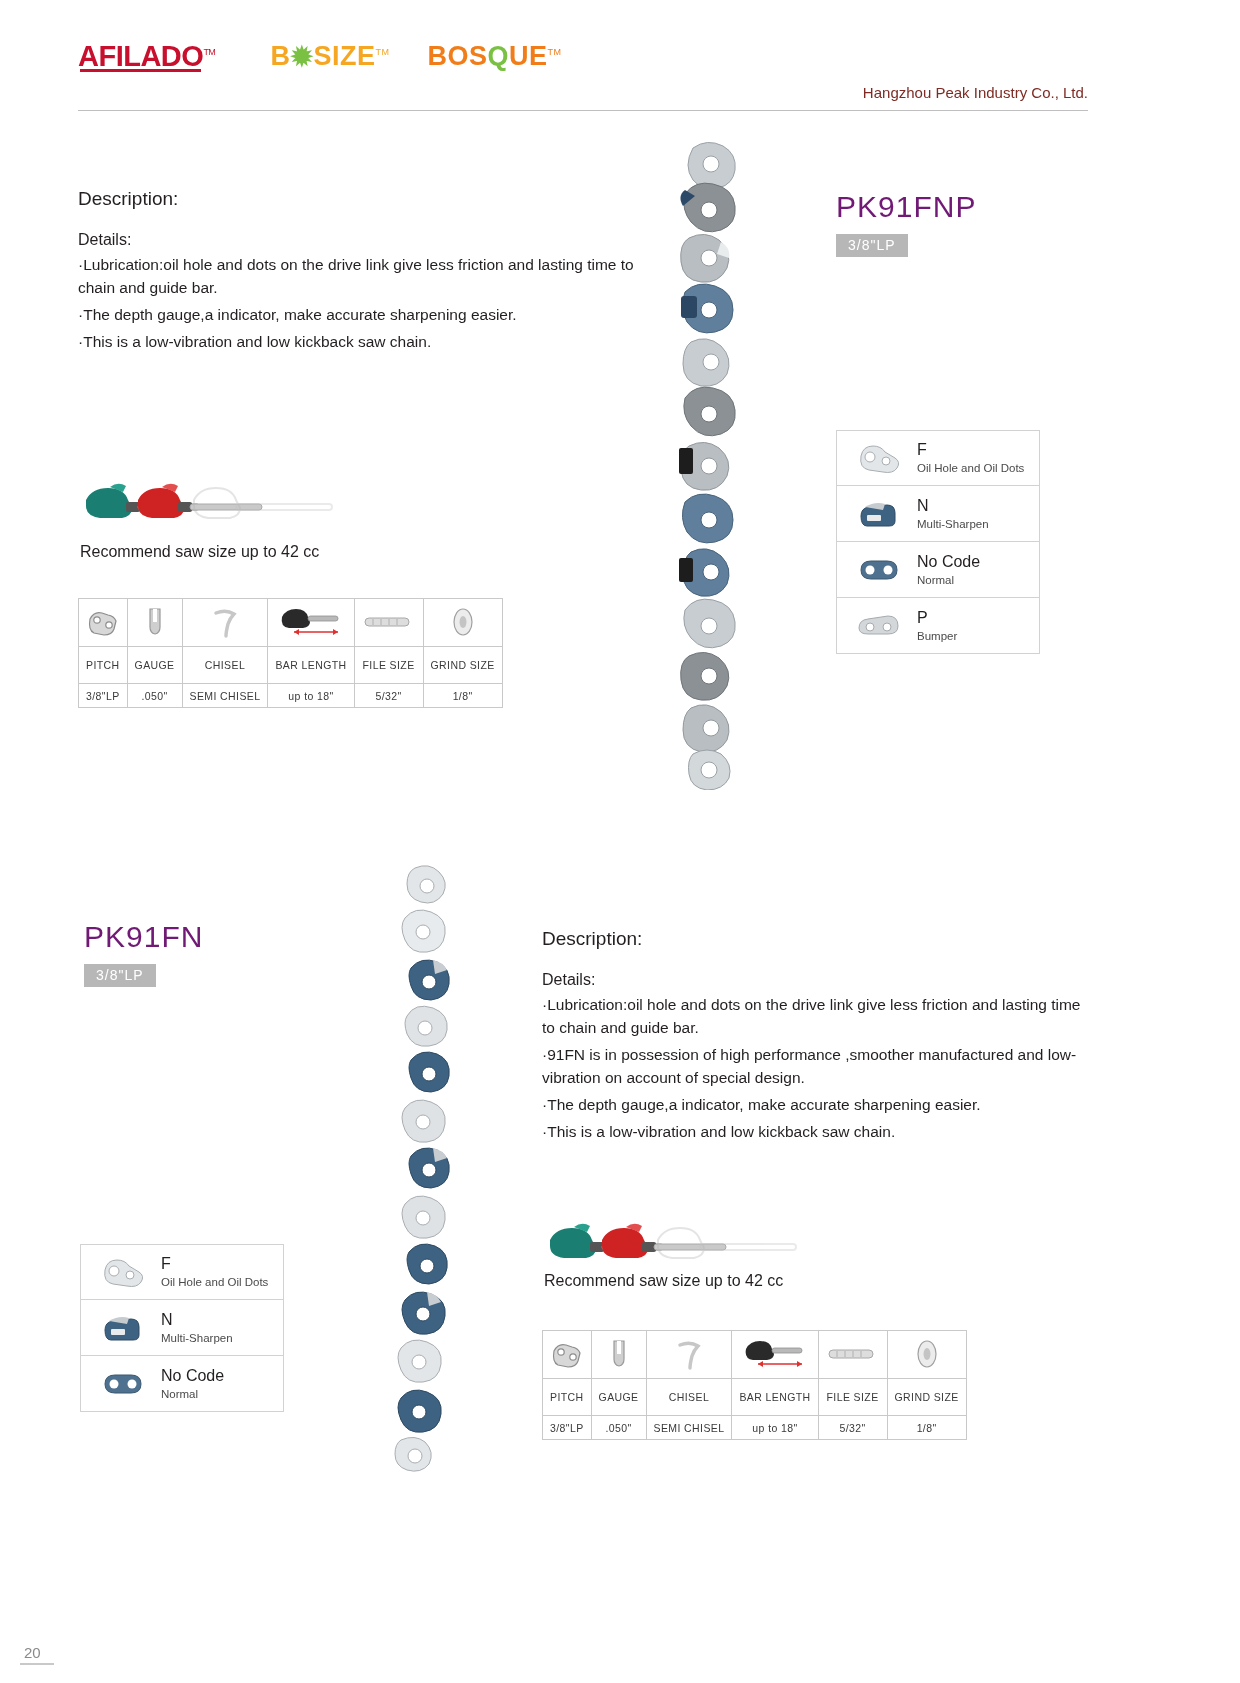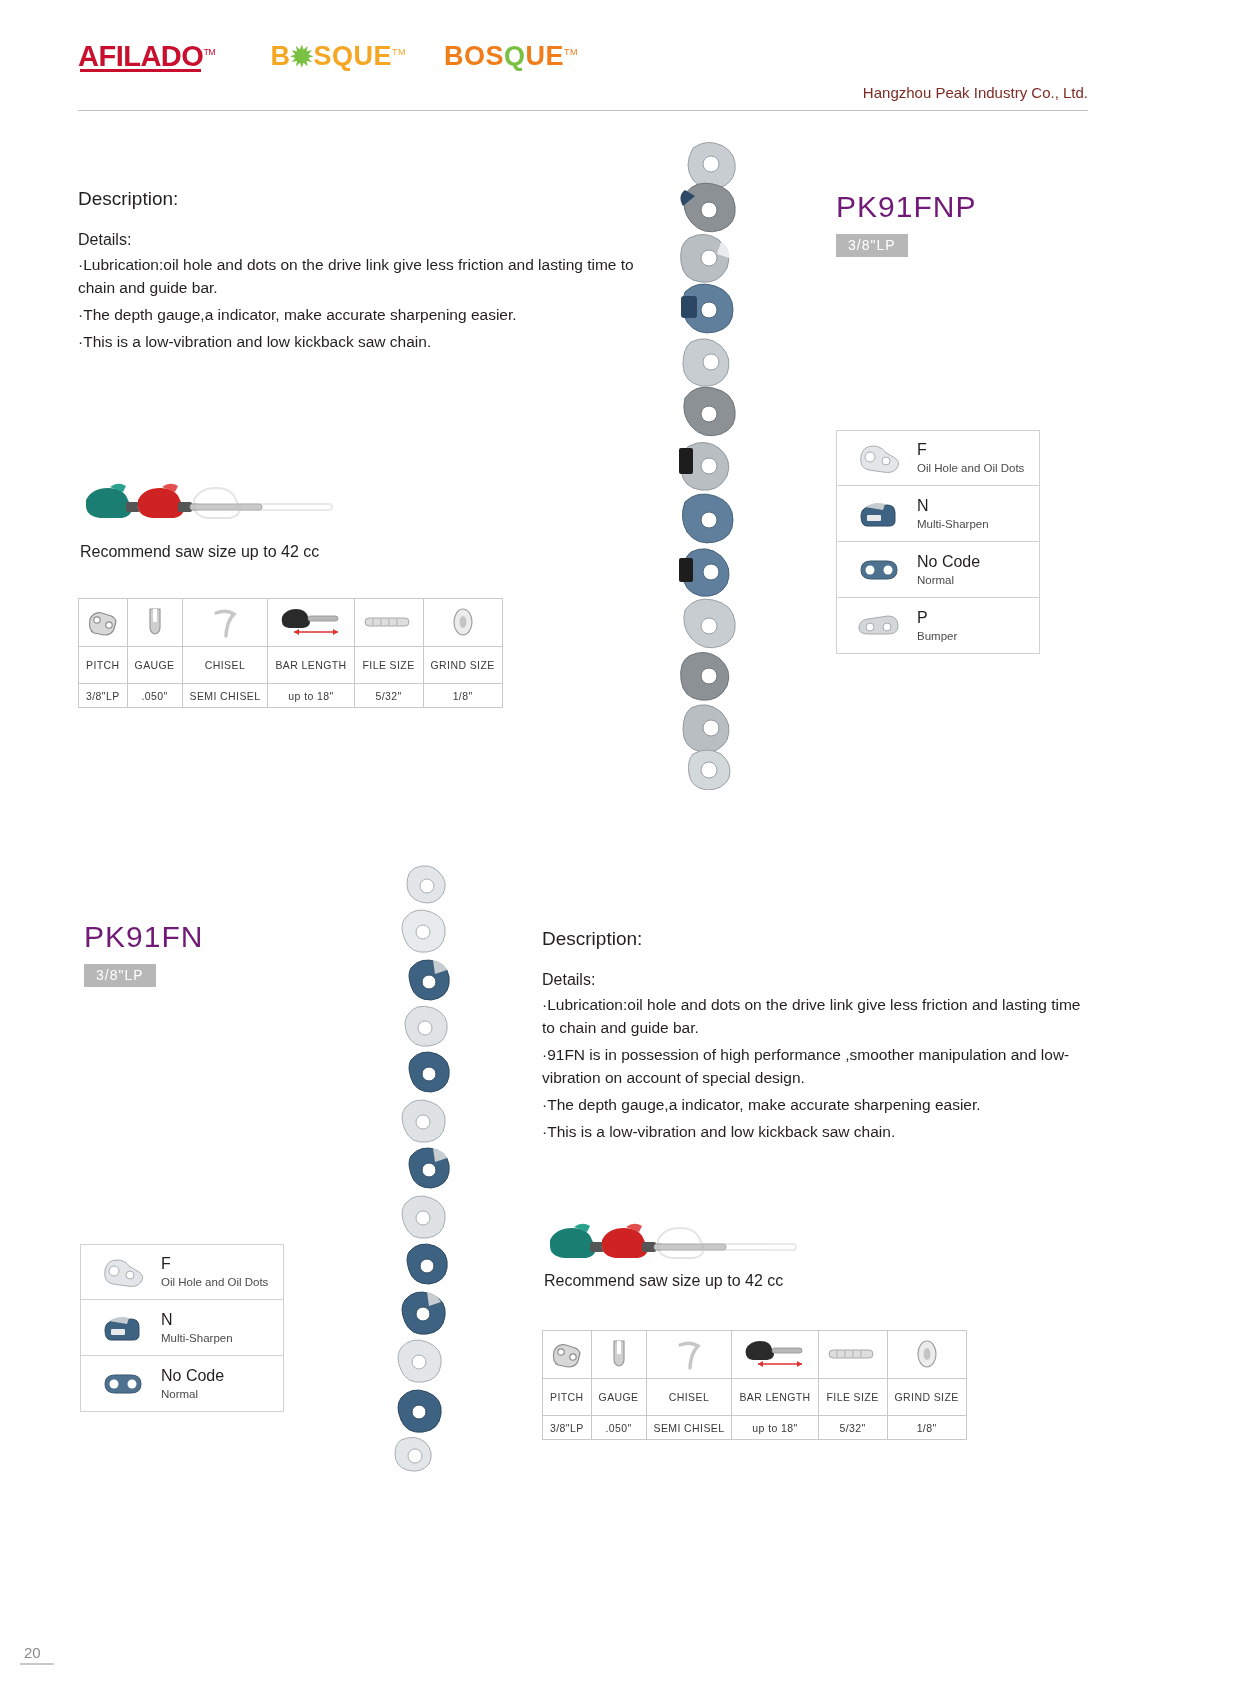--- a/index.html
+++ b/index.html
@@ -105,21 +105,21 @@
 <body>
 
 <div class="header">
   <div class="logo-row">
     <div class="logo-afilado">
       <span>AFILADO</span><span class="tm">TM</span>
       <span class="underline"></span>
     </div>
 
     <div class="logo-bosque1">
-      <span>B</span><span class="gearo">✹</span><span>SQUE</span><span class="tm">TM</span>
+      <span>B</span><span class="gearo">✹</span><span>SIZE</span><span class="tm">TM</span>
     </div>
 
     <div class="logo-bosque2">
       <span>BOS</span><span class="leafo">Q</span><span>UE</span><span class="tm">TM</span>
     </div>
   </div>
   <div class="company">Hangzhou Peak Industry Co., Ltd.</div>
 </div>
 <div class="header-rule"></div>
 
@@ -456,21 +456,21 @@
       </g>
     </g>
   </svg>
 </div>
 
 <div style="position:absolute; left:542px; top:925px; width:550px;">
   <div class="desc-title">Description:</div>
 
   <div class="details-label">Details:</div>
   <div class="details-list">·Lubrication:oil hole and dots on the drive link give less friction and lasting time to chain and guide bar.</div>
-  <div class="details-list">·91FN is in possession of high performance ,smoother manipulation and low-vibration on account of special design.</div>
+  <div class="details-list">·91FN is in possession of high performance ,smoother manufactured and low-vibration on account of special design.</div>
   <div class="details-list">·The depth gauge,a indicator, make accurate sharpening easier.</div>
   <div class="details-list">·This is a low-vibration and low kickback saw chain.</div>
 </div>
 
 <div style="position:absolute; left:544px; top:1218px; width:260px; height:56px;">
   <svg width="260" height="56" viewBox="0 0 260 56">
     <g>
       <path d="M6 22 q6 -12 22 -12 q16 0 20 12 l4 8 q0 8 -10 10 l-22 0 q-14 -2 -14 -12 z" fill="#1a7f72"></path>
       <path d="M30 9 q8 -6 16 -1 l-3 6 z" fill="#2aa08e"></path>
       <rect x="46" y="24" width="14" height="10" rx="2" fill="#555"></rect>

